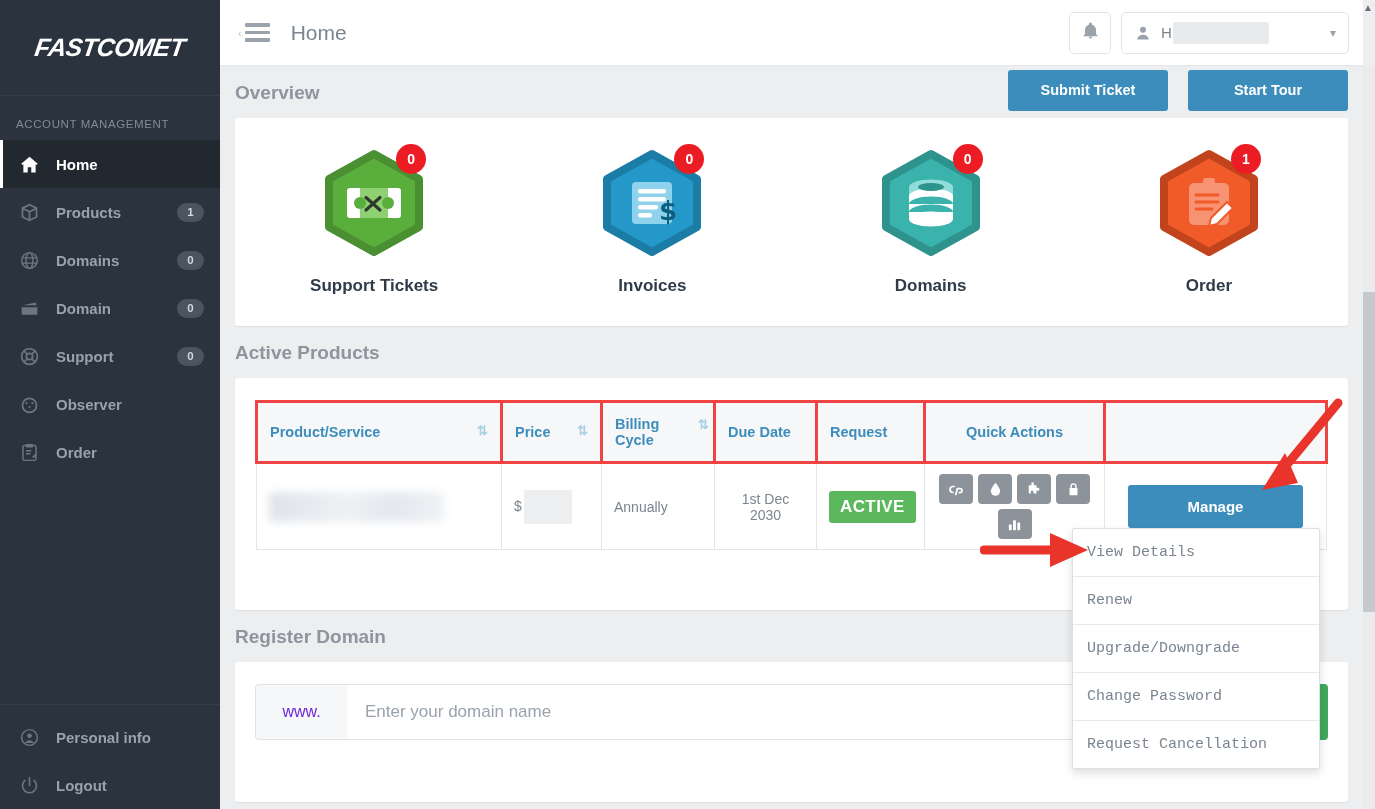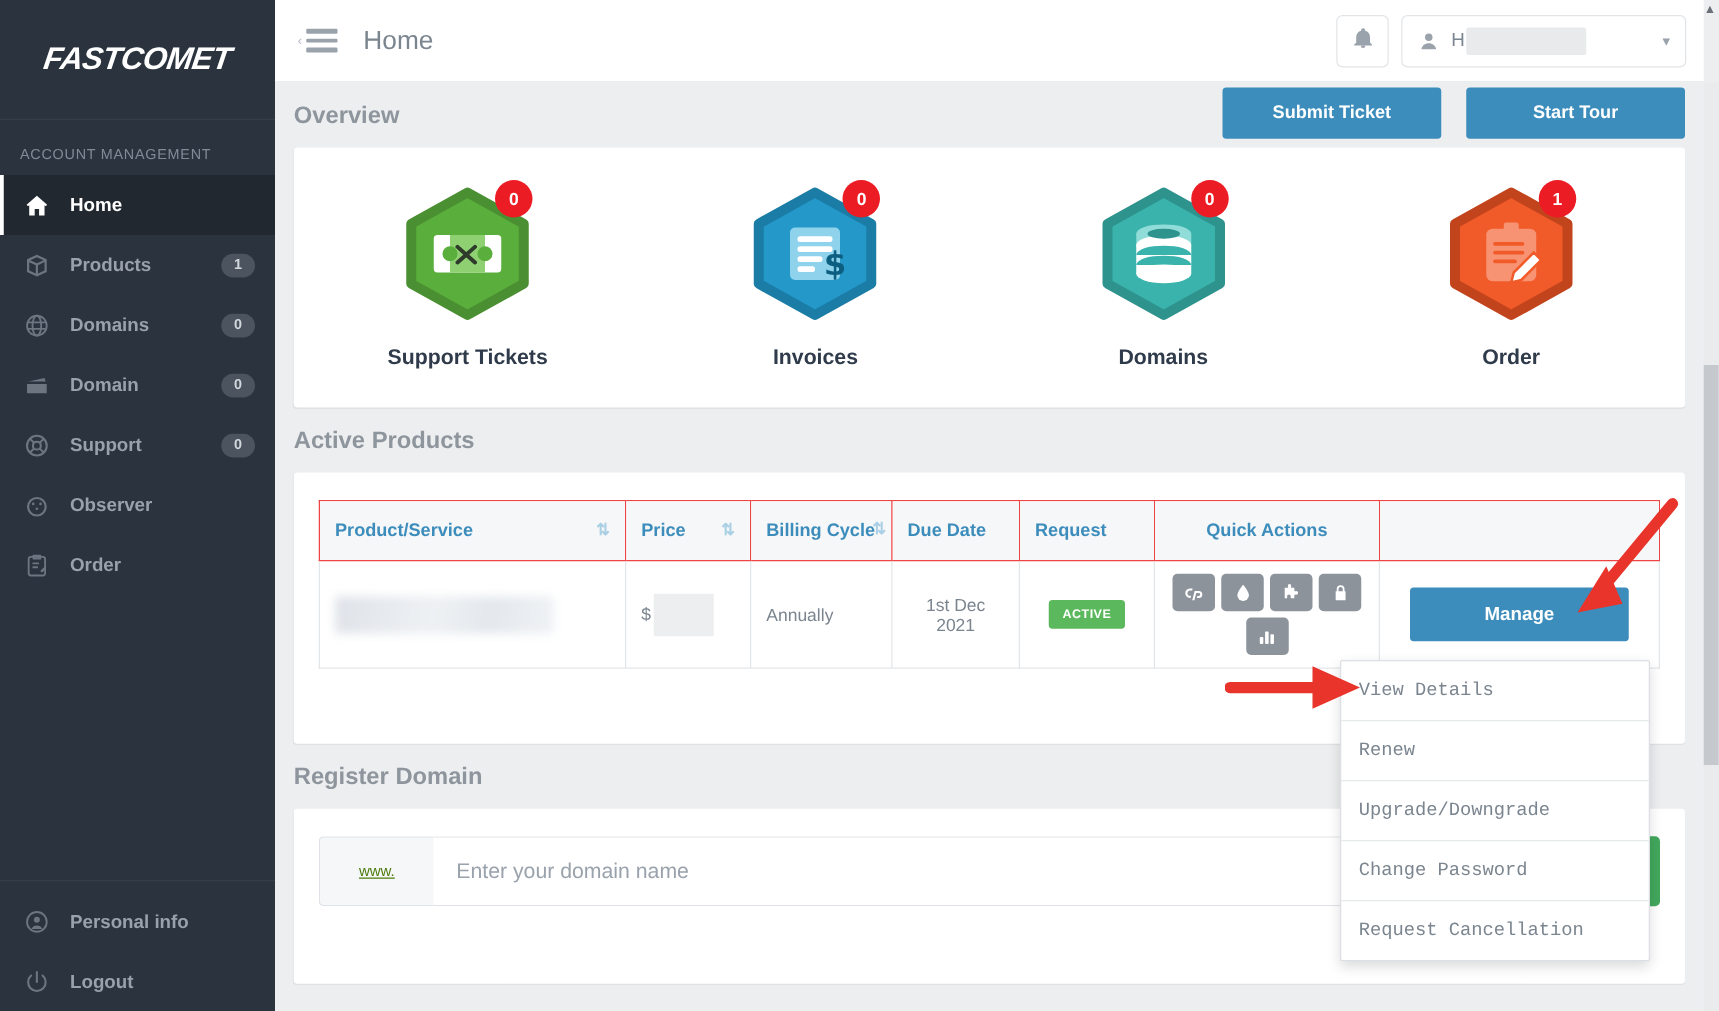--- a/index.html
+++ b/index.html
@@ -102,21 +102,21 @@
   }
   .sec-head {
     font-size: 19px; color: #8e959d; font-weight: 600;
     padding: 16px 0 14px 0;
   }
   .head-row { display: flex; align-items: center; }
   .head-btns { margin-left: auto; display: flex; gap: 20px; padding-bottom: 4px; }
   .btn-blue {
     background: #3c8dbc; color: #fff; border: none; border-radius: 3px;
     font-size: 14.5px; font-weight: 700; cursor: pointer;
-    width: 175px; height: 41px;
+    width: 160px; height: 41px;
     font-family: "Liberation Sans", sans-serif;
   }
   .card {
     background: #fff; border-radius: 3px;
     box-shadow: 0 1px 1px rgba(0,0,0,.06);
   }
 
   
   .overview-card { height: 208px; display: flex; align-items: center; }
   .tile { flex: 1; display: flex; flex-direction: column; align-items: center; cursor: pointer; }
@@ -128,21 +128,21 @@
     background: #ec1c24; color: #fff;
     font-size: 14px; font-weight: 700;
     display: flex; align-items: center; justify-content: center;
   }
   .tile-label { margin-top: 18px; font-size: 17px; font-weight: 700; color: #2f3b4a; }
 
   
   .prod-card { padding: 22px 20px 60px 20px; }
   table.ptable { width: 100%; border-collapse: collapse; table-layout: fixed; }
   table.ptable th {
-    background: #f6f7f8; border: 1px solid #ef4444;
+    background: #f6f7f8; border: 3px solid #ef4444;
     color: #3c8dbc; font-size: 14.5px; font-weight: 700;
     text-align: left; padding: 13px 12px; height: 48px;
     position: relative;
   }
   table.ptable th.ctr { text-align: center; }
   table.ptable td {
     border: 1px solid #e3e6e9; padding: 10px 12px;
     font-size: 14px; color: #7b858f; height: 64px; vertical-align: middle;
   }
   table.ptable td.ctr { text-align: center; }
@@ -151,21 +151,21 @@
     width: 175px; height: 30px;
     background: linear-gradient(100deg,#dfe3e9,#eef1f4 45%,#e4e8ed 70%,#eff2f5);
     filter: blur(4px); border-radius: 3px;
   }
   .blur-price {
     display: inline-block; width: 48px; height: 34px;
     background: #eceef0; vertical-align: middle; margin-left: 2px;
   }
   .badge-active {
     display: inline-block; background: #5cb85c; color: #fff;
-    font-size: 10px; font-weight: 700; letter-spacing: .4px;
+    font-size: 17px; font-weight: 700; letter-spacing: .4px;
     padding: 6px 11px; border-radius: 3px;
   }
   .qa-wrap { display: flex; flex-wrap: wrap; gap: 5px; justify-content: center; width: 152px; margin: 0 auto; }
   .qa {
     width: 34px; height: 30px; border-radius: 4px; background: #8d939b;
     display: flex; align-items: center; justify-content: center;
     color: #fff; cursor: pointer;
   }
   .manage-cell { position: relative; }
   .btn-manage {
@@ -189,21 +189,21 @@
   }
   .dd-item:last-child { border-bottom: none; }
 
   
   .reg-card { padding: 22px 20px; height: 140px; }
   .domain-row { display: flex; align-items: stretch; }
   .www-box {
     width: 92px; background: #f6f7f8; border: 1px solid #dfe2e6;
     border-right: none; border-radius: 4px 0 0 4px;
     display: flex; align-items: center; justify-content: center;
-    font-size: 12px; color: #4d7c0f; text-decoration: underline;
+    font-size: 16px; color: #6d28d9;
   }
   .domain-input {
     flex: 1; height: 56px; border: 1px solid #dfe2e6; border-left: none;
     border-radius: 0 4px 4px 0; padding: 0 18px; font-size: 17px;
     color: #7b858f; outline: none; background: #fff;
     font-family: "Liberation Sans", sans-serif;
   }
   .domain-input::placeholder { color: #9aa2ac; }
   .green-btn {
     width: 190px; height: 56px; margin-left: 14px;
@@ -499,21 +499,21 @@
           <tr>
             <td>
               <div class="blur-name"></div>
             </td>
             <td>
               <span>$</span><span class="blur-price"></span>
             </td>
             <td>Annually</td>
             <td class="ctr">
               <div>1st Dec</div>
-              <div>2021</div>
+              <div>2030</div>
             </td>
             <td class="ctr">
               <span class="badge-active">ACTIVE</span>
             </td>
             <td>
               <div class="qa-wrap">
                 <span class="qa">
                   <svg width="19" height="19" viewBox="0 0 24 24" fill="currentColor">
                       <path d="M7.5 7.2h2.7l-.5 2.1H7.6c-1.5 0-2.6 1.2-2.6 2.7s1.1 2.7 2.6 2.7h1.1l-.6 2.1H7.5A4.8 4.8 0 0 1 2.8 12a4.8 4.8 0 0 1 4.7-4.8zm4.8 2.6h4.1a3.6 3.6 0 0 1 0 7.2h-2l.6-2.1h1.4a1.5 1.5 0 0 0 0-3h-2.5l-1.9 7.3h-2.2z"></path>
                     </svg>

